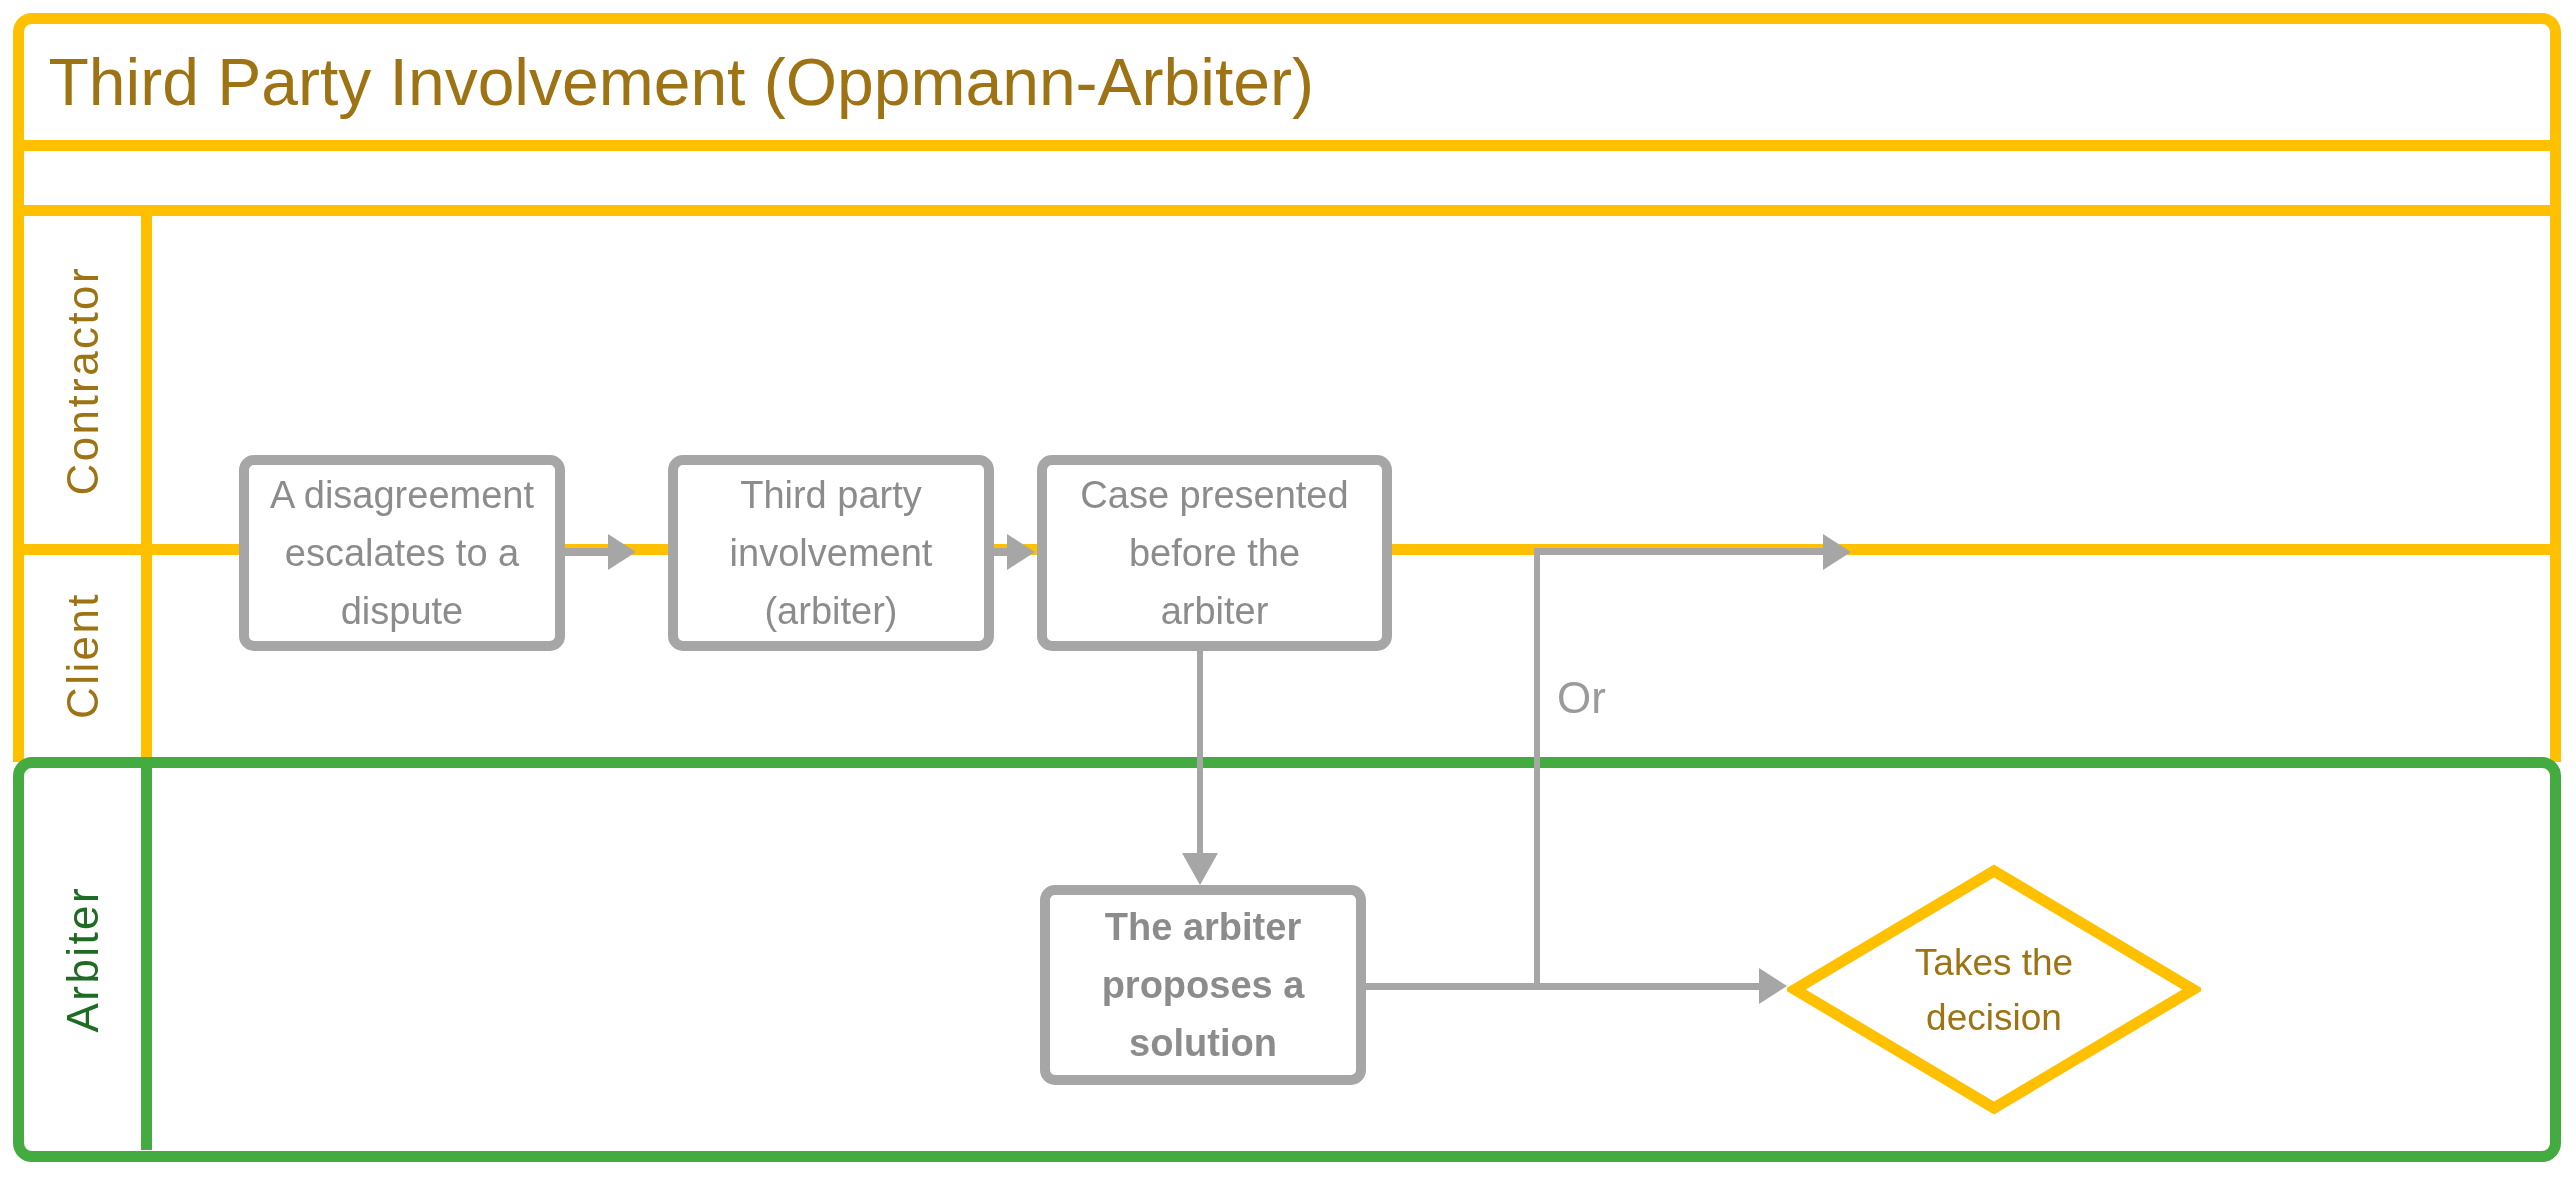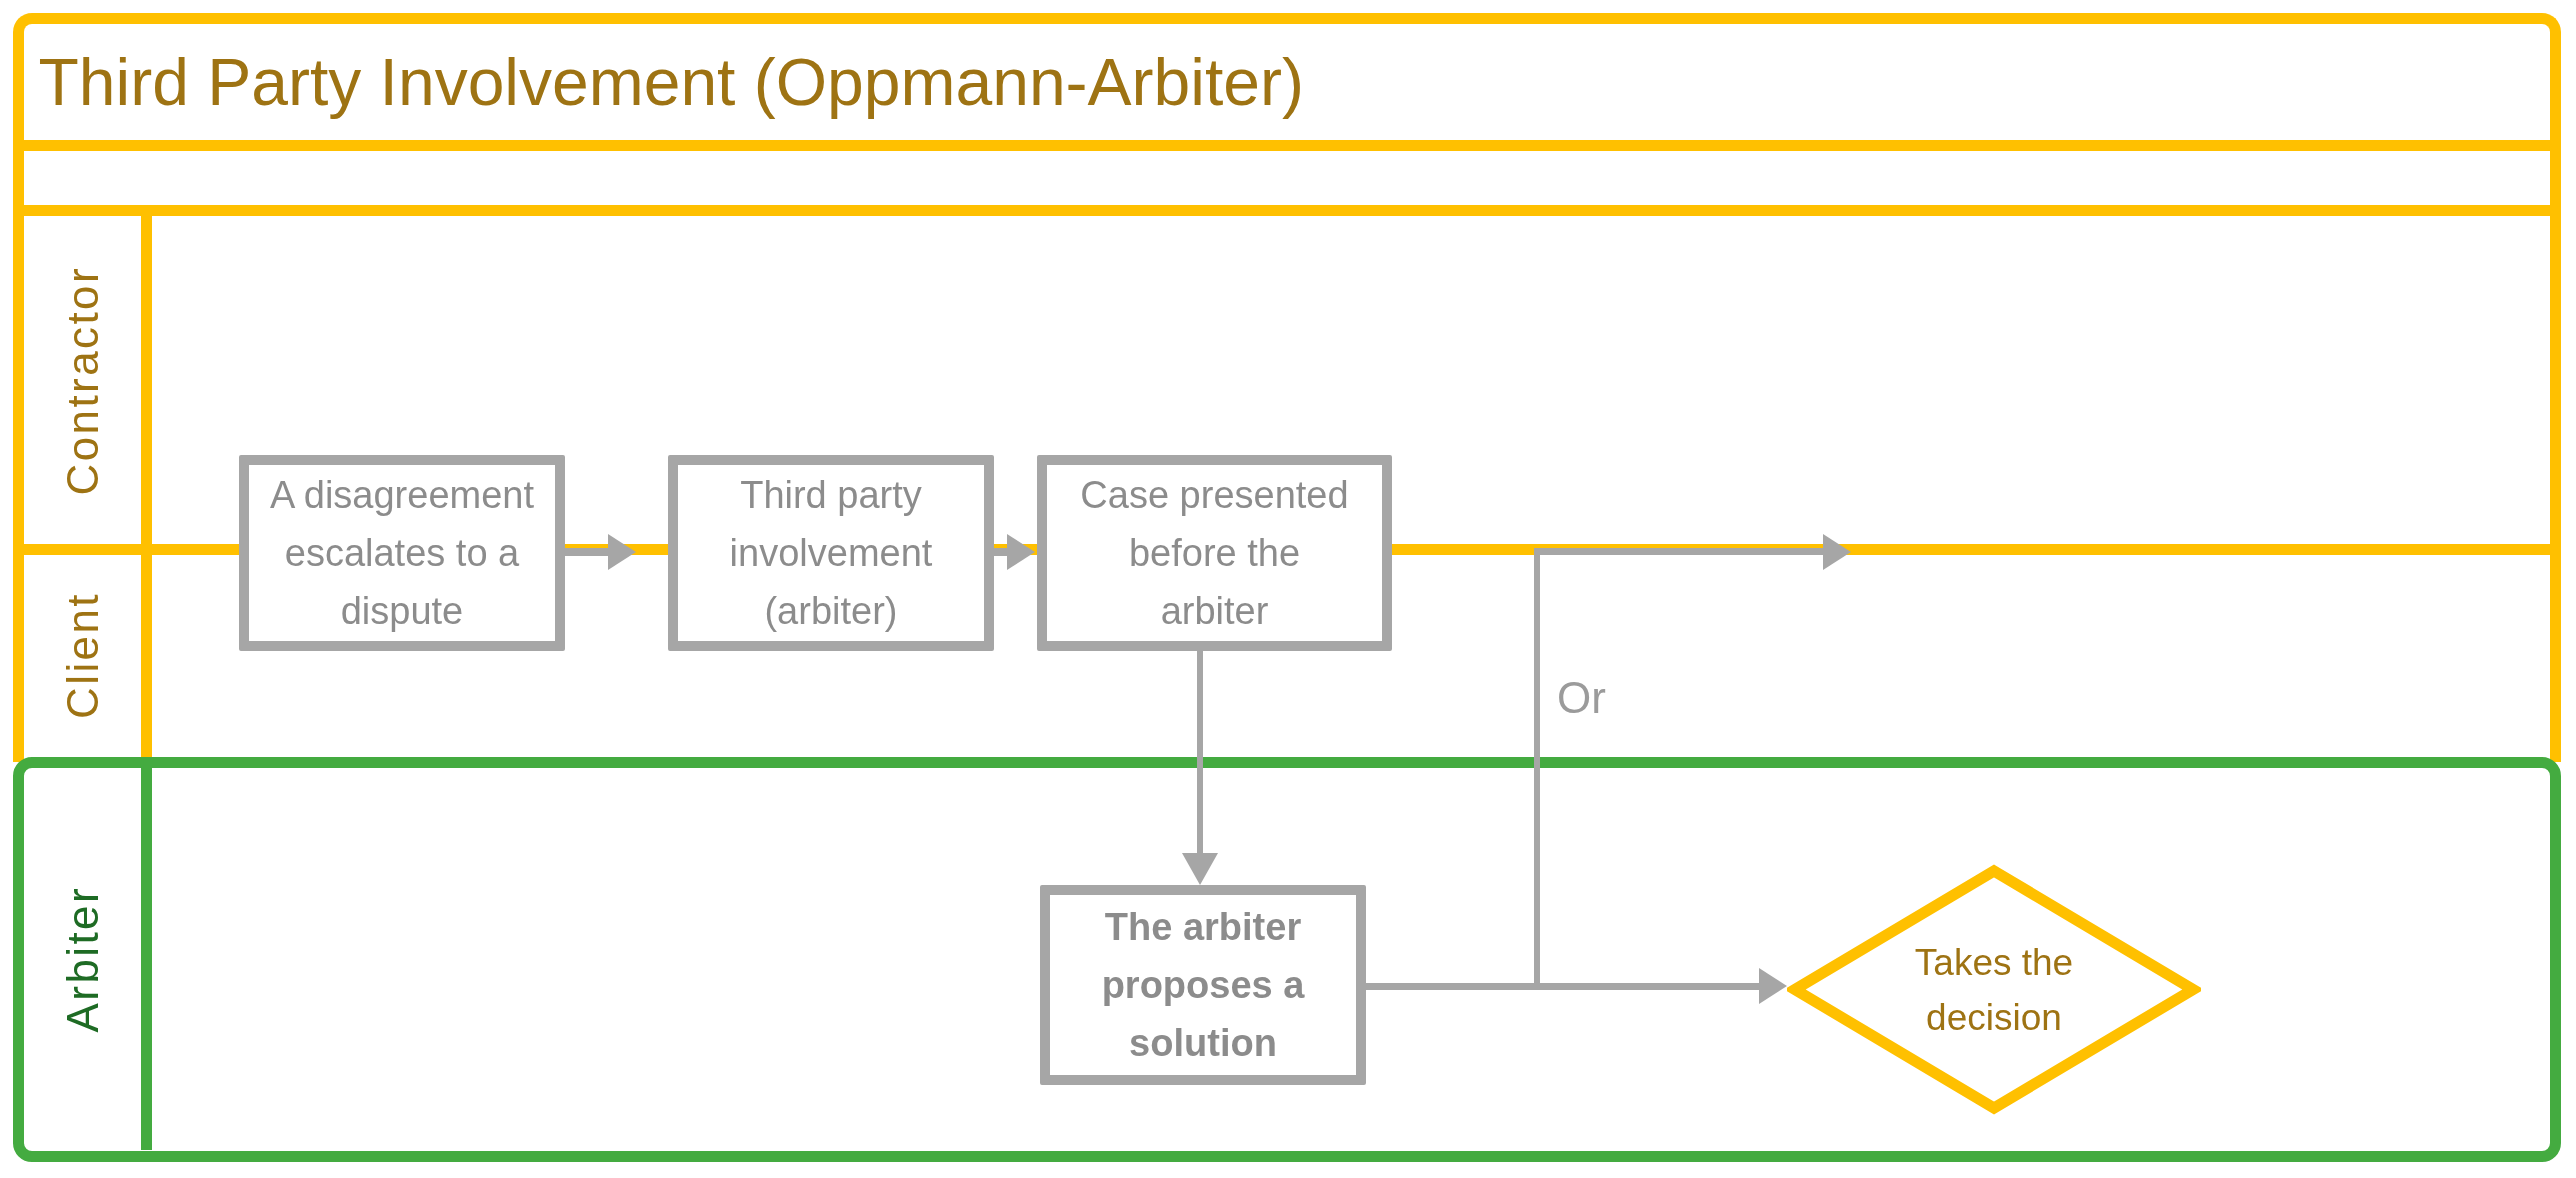--- a/index.html
+++ b/index.html
@@ -30,21 +30,21 @@
   .vline.vgold{left:141px;top:205px;height:558px;background:var(--gold);}
   .vline.vgreen{left:141px;top:768px;height:382px;background:var(--green);z-index:2;}
   .green-lane{
     position:absolute;left:13.4px;top:757px;width:2548px;height:405px;
     border:11px solid var(--green);border-radius:19px;box-sizing:border-box;z-index:1;
   }
 
   
   .title-band{
     position:absolute;left:24.5px;top:24.5px;width:2525px;height:115px;
-    display:flex;align-items:center;padding-left:14px;box-sizing:border-box;z-index:2;
+    display:flex;align-items:center;padding-left:24px;box-sizing:border-box;z-index:2;
   }
   .title-band span{font-size:66px;color:var(--dark-gold);letter-spacing:0px;white-space:nowrap;}
 
   
   .lane-cell{
     position:absolute;left:24.5px;width:116px;
     display:flex;align-items:center;justify-content:center;z-index:2;
   }
   .lane-cell .lane-label{
     writing-mode:vertical-rl;transform:rotate(180deg);
@@ -80,21 +80,21 @@
   .h-a4{left:1759px;top:968px;}
   .h-a5{left:1823px;top:534px;}
   .or-label{
     position:absolute;left:1557px;top:673px;z-index:3;
     font-size:44px;color:var(--or-gray);
   }
 
   
   .pbox{
     position:absolute;background:#fff;border:10.3px solid var(--gray);
-    border-radius:2px;box-sizing:border-box;z-index:4;
+    border-radius:15px;box-sizing:border-box;z-index:4;
     display:flex;align-items:center;justify-content:center;
   }
   .pbox span{
     font-size:38px;line-height:58px;color:var(--text-gray);
     text-align:center;white-space:pre-line;
   }
   .b1{left:239px;top:455px;width:326px;height:196px;}
   .b2{left:636px;top:455px;width:326px;height:196px;margin-left:32px;}
   .b3{left:1037px;top:455px;width:355px;height:196px;}
   .b4{left:1853px;top:455px;width:328px;height:196px;}

